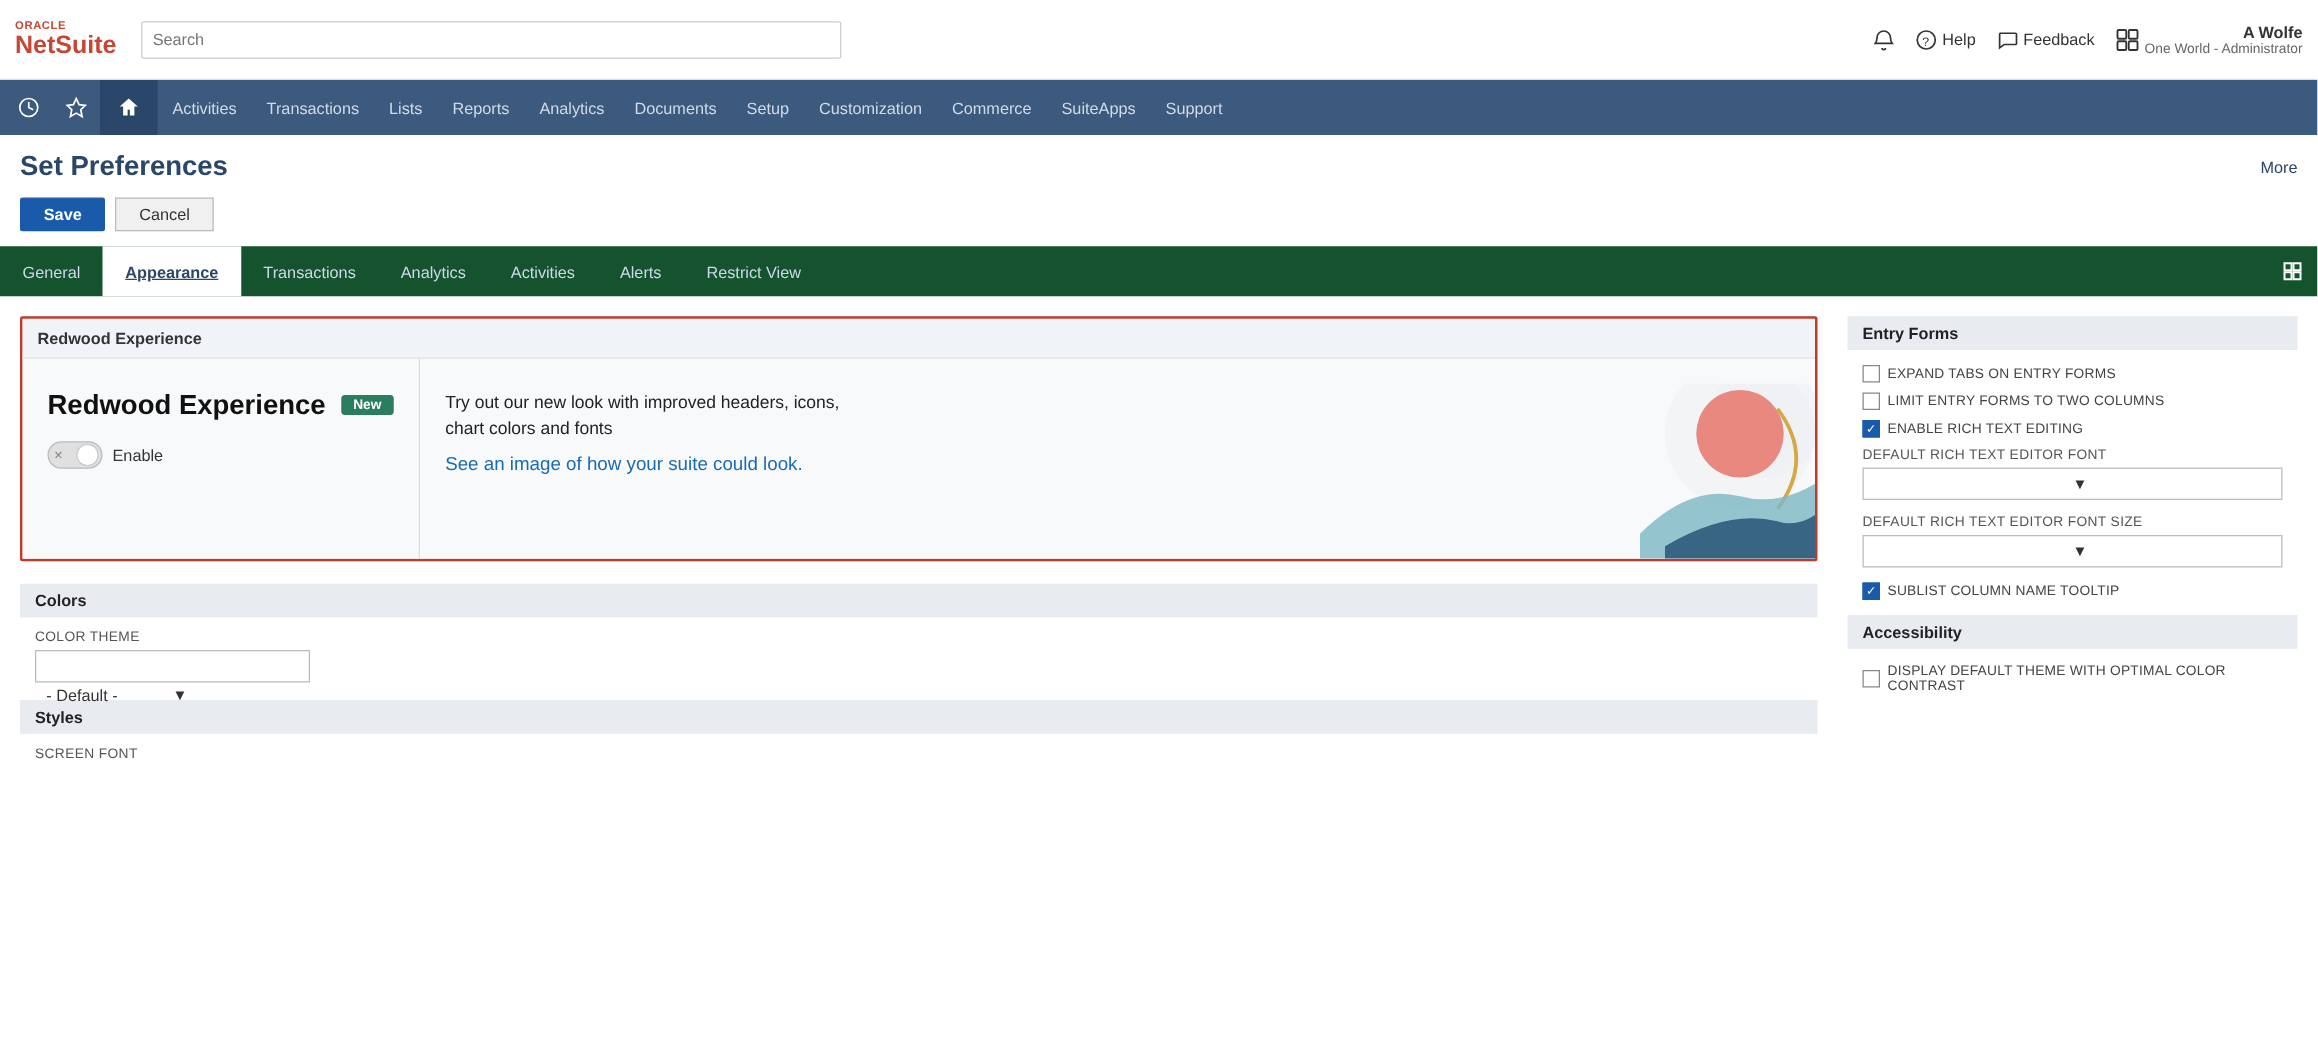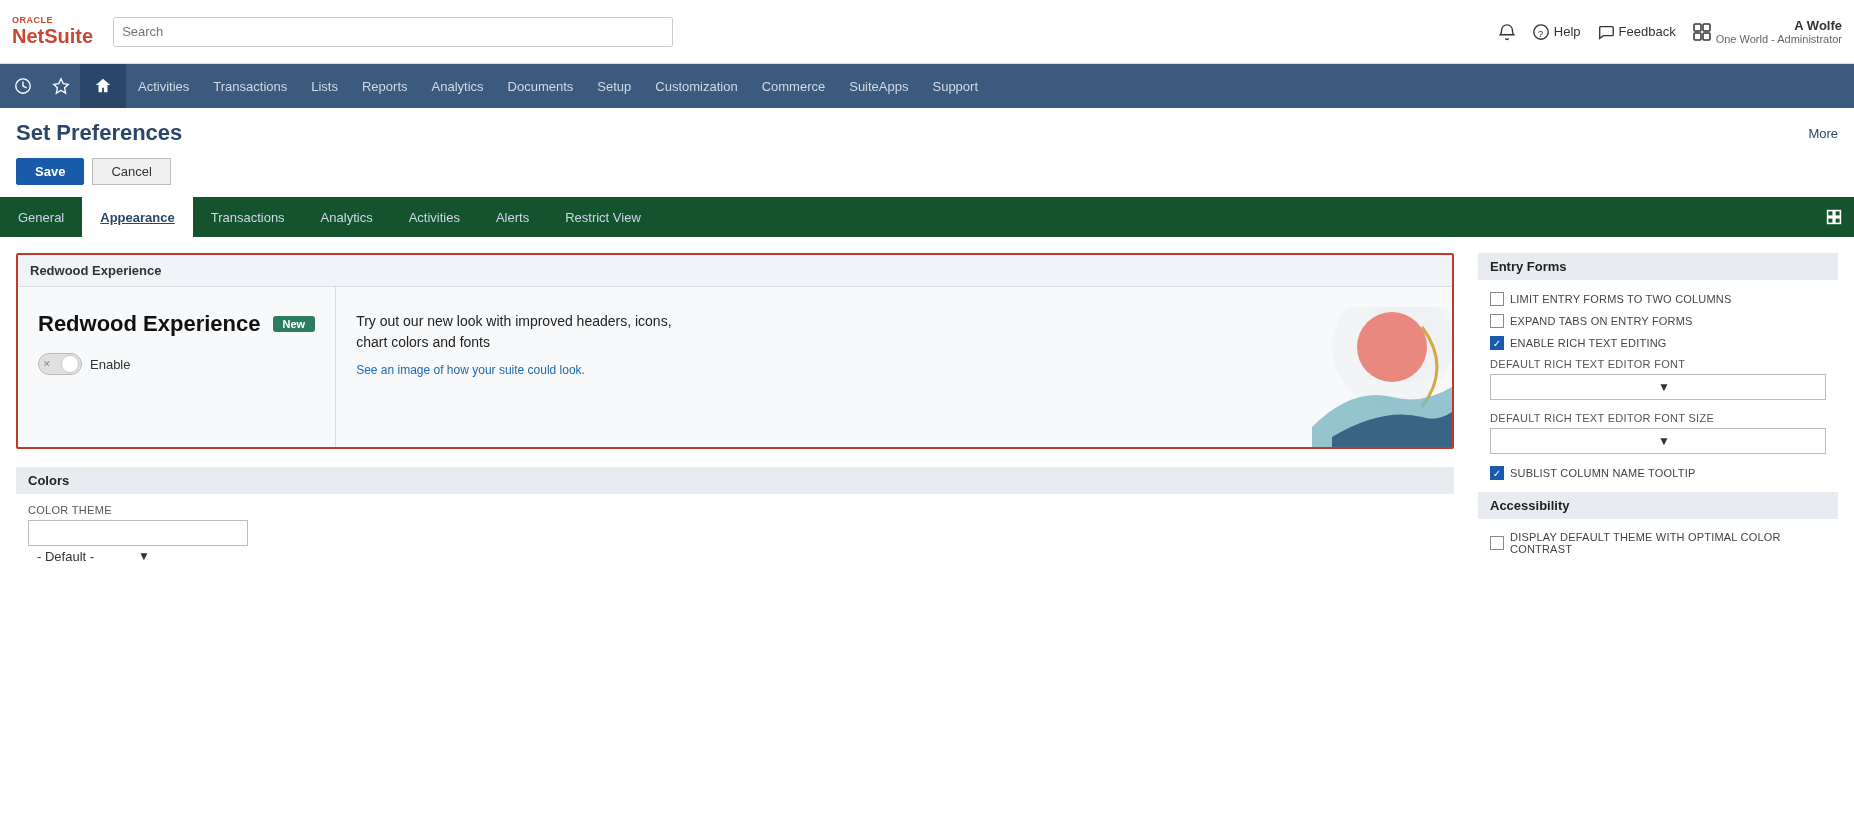--- a/index.html
+++ b/index.html
@@ -289,21 +289,21 @@
       position: relative;
     }
     .redwood-desc {
       font-size: 14px;
       color: #222;
       max-width: 320px;
       line-height: 1.5;
     }
     .redwood-link {
       color: #1a6ab1;
-      font-size: 12px;
+      font-size: 15px;
       text-decoration: none;
       cursor: pointer;
     }
 
     
     .illustration-area {
       position: absolute;
       right: 0;
       bottom: 0;
       width: 200px;
@@ -566,36 +566,42 @@
       <div class="section-header">Colors</div>
       <div class="form-group">
         <div class="form-label-small">COLOR THEME</div>
         <div class="select-dropdown">
           <span>- Default -</span>
           <span class="select-arrow">▼</span>
         </div>
       </div>
     </div>
 
+    <div>
+      <div class="section-header">Styles</div>
+      <div class="form-group">
+        <div class="form-label-small">SCREEN FONT</div>
+      </div>
+    </div>
 
   </div>
 
   <div class="right-panel">
 
     <div>
       <div class="right-section-header">Entry Forms</div>
+
+      <div class="checkbox-row">
+        <div class="checkbox-box"></div>
+        <span>EXPAND TABS ON ENTRY FORMS</span>
+      </div>
 
       <div class="checkbox-row">
         <div class="checkbox-box"></div>
         <span>LIMIT ENTRY FORMS TO TWO COLUMNS</span>
-      </div>
-
-      <div class="checkbox-row">
-        <div class="checkbox-box"></div>
-        <span>EXPAND TABS ON ENTRY FORMS</span>
       </div>
 
       <div class="checkbox-row">
         <div class="checkbox-box checked">✓</div>
         <span>ENABLE RICH TEXT EDITING</span>
       </div>
 
       <div class="right-form-group">
         <div class="form-label-small">DEFAULT RICH TEXT EDITOR FONT</div>
         <div class="right-select">

